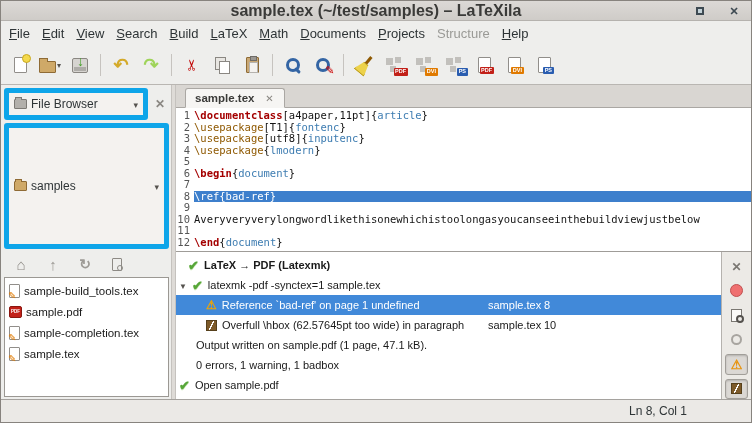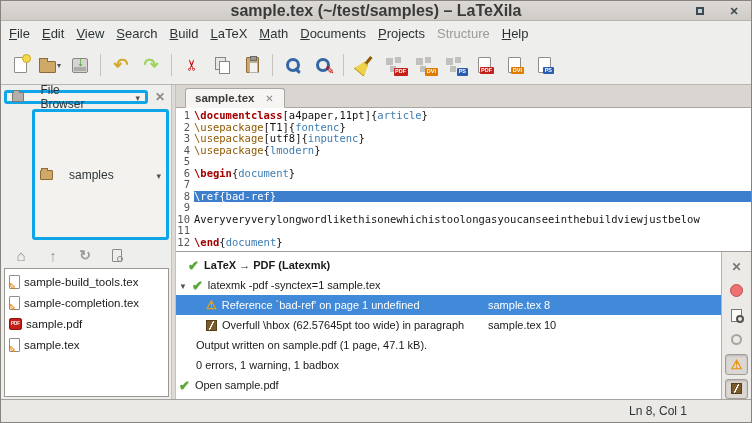--- a/index.html
+++ b/index.html
@@ -63,21 +63,21 @@
                linear-gradient(#c2c0bc,#c2c0bc) 10px 0px/6px 6px no-repeat,
                linear-gradient(#c2c0bc,#c2c0bc) 5px 9px/6px 6px no-repeat;}
   .i-doc{width:13px;height:16px;background:#fff;border:1px solid #918e8a;border-radius:1px;position:relative;}
 
   
   .body{flex:1;display:flex;min-height:0;}
 
   
   .sidepanel{flex:0 0 170px;width:170px;display:flex;flex-direction:column;padding:3px 2px 2px 3px;background:#eeeeec;}
   .fb-header{display:flex;align-items:center;gap:3px;margin-bottom:3px;}
-  .combo{display:flex;align-items:center;gap:16px;height:14px;background:#f4f2ef;border:3px solid #0ea5e9;border-radius:3px;
+  .combo{display:flex;align-items:center;gap:4px;height:32px;background:#f4f2ef;border:5px solid #0ea5e9;border-radius:3px;
     padding:0 5px;font-size:12px;color:#2e3436;flex:1;}
   .carrow::before{content:"▾";font-size:9px;color:#55524e;}
   .cspace{flex:1;}
   .pclose{width:18px;height:18px;border:none;background:none;padding:0;display:flex;align-items:center;justify-content:center;}
   .pclose::before{content:"✕";font-size:12px;font-weight:bold;color:#8a8782;}
   .fbicon{width:13px;height:10px;background:#b3b0ab;border:1px solid #7d7a75;border-radius:1px;position:relative;}
   .fbicon::before{content:"";position:absolute;top:-3px;left:0;width:5px;height:2px;background:#b3b0ab;border:1px solid #7d7a75;border-bottom:none;}
   .foldermini{width:13px;height:10px;background:#cfa968;border:1px solid #8f6b35;border-radius:1px;position:relative;}
   .foldermini::before{content:"";position:absolute;top:-3px;left:0;width:5px;height:2px;background:#cfa968;border:1px solid #8f6b35;border-bottom:none;}
   .fb-toolbar{height:26px;display:flex;align-items:center;gap:14px;padding-left:8px;}
@@ -259,21 +259,21 @@
     <div class="sidepanel">
       <div class="fb-header">
         <div class="combo">
           <span class="fbicon"></span>
           <span>File Browser</span>
           <span class="cspace"></span>
           <span class="carrow"></span>
         </div>
         <button class="pclose"></button>
       </div>
-      <div class="combo" style="margin-bottom:2px;margin-left:28px;">
+      <div class="combo" style="margin-bottom:2px;">
         <span class="foldermini"></span>
         <span>samples</span>
         <span class="cspace"></span>
         <span class="carrow"></span>
       </div>
       <div class="fb-toolbar" id="fb-toolbar">
           <button class="sbtn">
             <span class="s-home"></span>
           </button>
           <button class="sbtn">
@@ -285,26 +285,26 @@
           <button class="sbtn">
             <span class="s-jump"></span>
           </button>
         </div>
       <div class="file-list" id="file-list">
           <div class="frow">
             <span class="fic fi-tex"></span>
             <span class="flabel">sample-build_tools.tex</span>
           </div>
           <div class="frow">
+            <span class="fic fi-pdf">PDF</span>
+            <span class="flabel">sample.pdf</span>
+          </div>
+          <div class="frow">
             <span class="fic fi-tex"></span>
             <span class="flabel">sample-completion.tex</span>
-          </div>
-          <div class="frow">
-            <span class="fic fi-pdf">PDF</span>
-            <span class="flabel">sample.pdf</span>
           </div>
           <div class="frow">
             <span class="fic fi-tex"></span>
             <span class="flabel">sample.tex</span>
           </div>
         </div>
     </div>
 
     <div class="splitter"></div>
 

